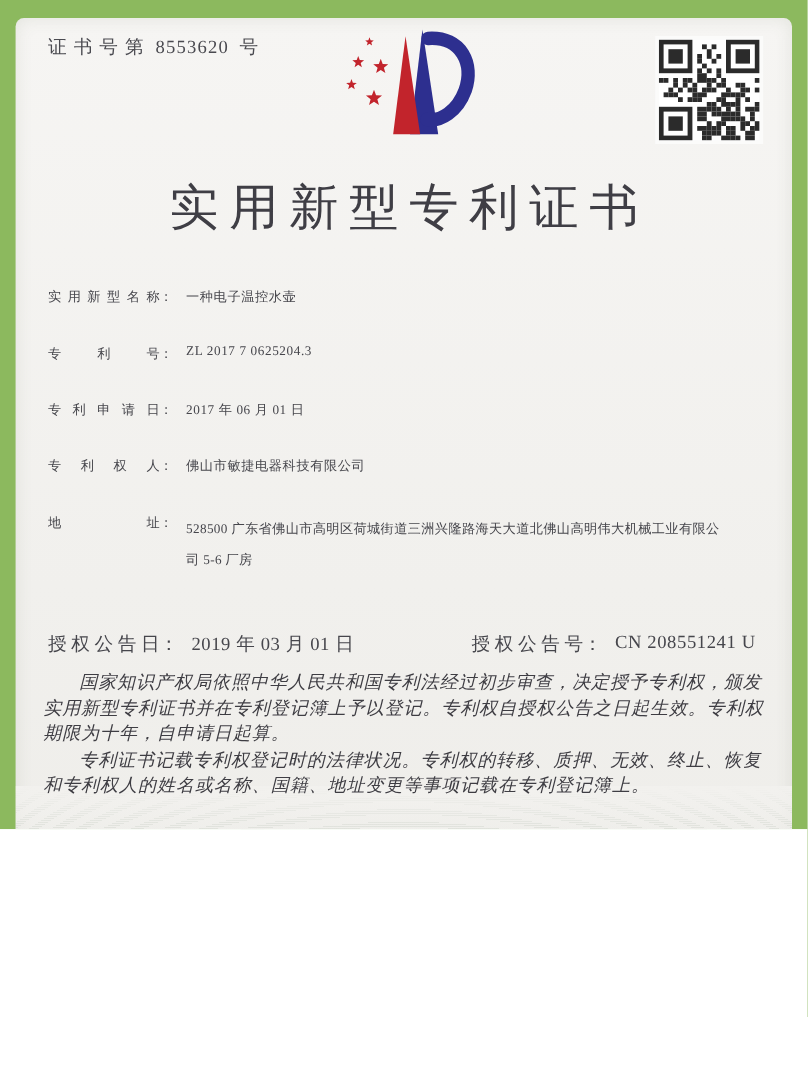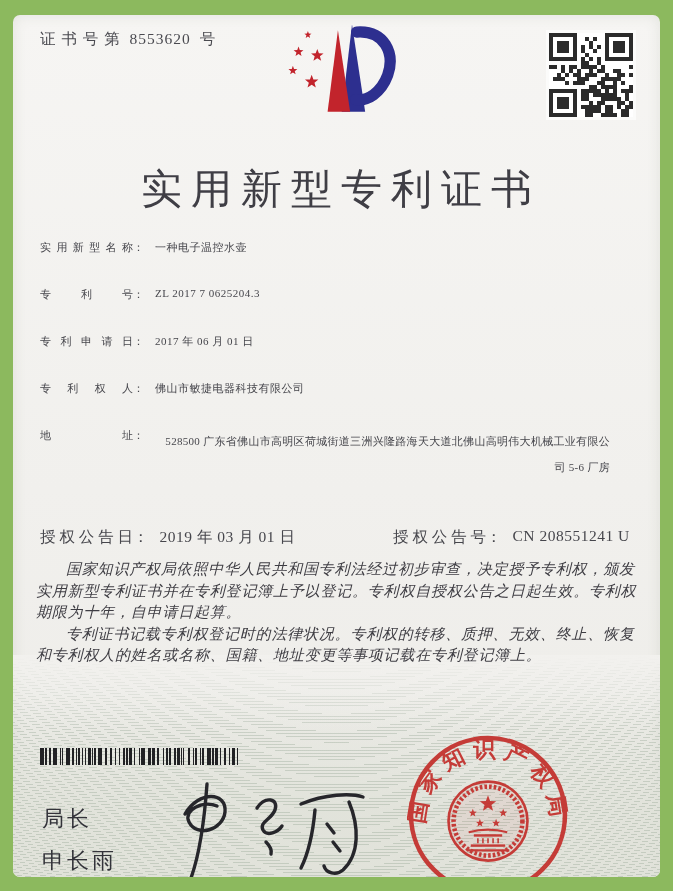--- a/index.html
+++ b/index.html
@@ -8,21 +8,21 @@
     --paper-mid:#f1f0ed;
     --ink:#3f3e45;
     --field-ink:#46464c;
     --seal-red:#c3302c;
     --logo-blue:#2d2f8f;
     --logo-red:#c2242c;
   }
   html,body{margin:0;padding:0;}
   body{font-family:"Liberation Serif","DejaVu Serif",serif;}
   .stage{
-    position:relative;width:673px;height:891px;background:var(--green);
+    position:relative;width:673px;height:691px;background:var(--green);
     overflow:hidden;
   }
   .paper{
     position:absolute;left:13px;top:15px;width:647px;height:862px;
     background:linear-gradient(180deg,var(--paper-top) 0%,var(--paper-mid) 55%,#edecE8 100%);
     border-radius:7px;overflow:hidden;
     box-shadow:inset 0 0 14px rgba(90,110,70,.12);
   }
   
   .waves{
@@ -34,34 +34,34 @@
   }
   .cert-no{
     position:absolute;left:27px;top:14px;font-size:15.5px;color:#4a4a50;
     letter-spacing:1px;white-space:nowrap;z-index:2;
   }
   .cert-no .num{margin:0 4px;}
   .logo{position:absolute;left:50%;top:5px;transform:translateX(-50%);z-index:2;}
   .qr{position:absolute;left:533px;top:15px;width:90px;height:90px;background:#fbfbfa;
       display:flex;align-items:center;justify-content:center;z-index:2;}
   .title{
-    position:absolute;left:0;right:0;top:131px;margin:16px;text-align:center;
+    position:absolute;left:0;right:0;top:131px;margin:0;text-align:center;
     font-size:41px;font-weight:500;color:var(--ink);letter-spacing:9px;z-index:2;
     text-indent:9px;
   }
   .fields{position:absolute;left:27px;top:225px;right:27px;z-index:2;color:var(--field-ink);}
   .row{min-height:22px;margin-bottom:25px;font-size:11px;white-space:nowrap;}
   .flabel{
     display:inline-block;width:93px;text-align:justify;text-align-last:justify;
     vertical-align:top;
   }
   .fcolon{display:inline-block;margin-right:11px;vertical-align:top;}
   .fvalue{letter-spacing:0.5px;vertical-align:top;}
   .row.address{white-space:normal;}
-  .row.address .fvalue{display:inline-block;width:455px;line-height:26px;letter-spacing:0.3px;text-align:right;}
+  .row.address .fvalue{display:inline-block;width:455px;line-height:26px;letter-spacing:0.3px;}
   .grant-row{position:absolute;left:27px;right:27px;top:512px;font-size:15.5px;color:var(--field-ink);z-index:2;white-space:nowrap;}
   .grant-no-pair{position:absolute;left:318px;top:0;margin-left:35px;}
   .paras{
     position:absolute;left:23px;top:544px;width:601px;z-index:2;
     font-size:15px;line-height:21.5px;color:#3e3d43;font-style:italic;letter-spacing:0.8px;
   }
   .paras p{margin:0;text-indent:2em;}
   .barcode{position:absolute;left:27px;top:733px;z-index:2;}
   .signer{position:absolute;left:29px;top:789px;z-index:2;
     font-family:"Liberation Sans","DejaVu Sans",sans-serif;font-size:22px;color:#33333a;letter-spacing:3px;}

